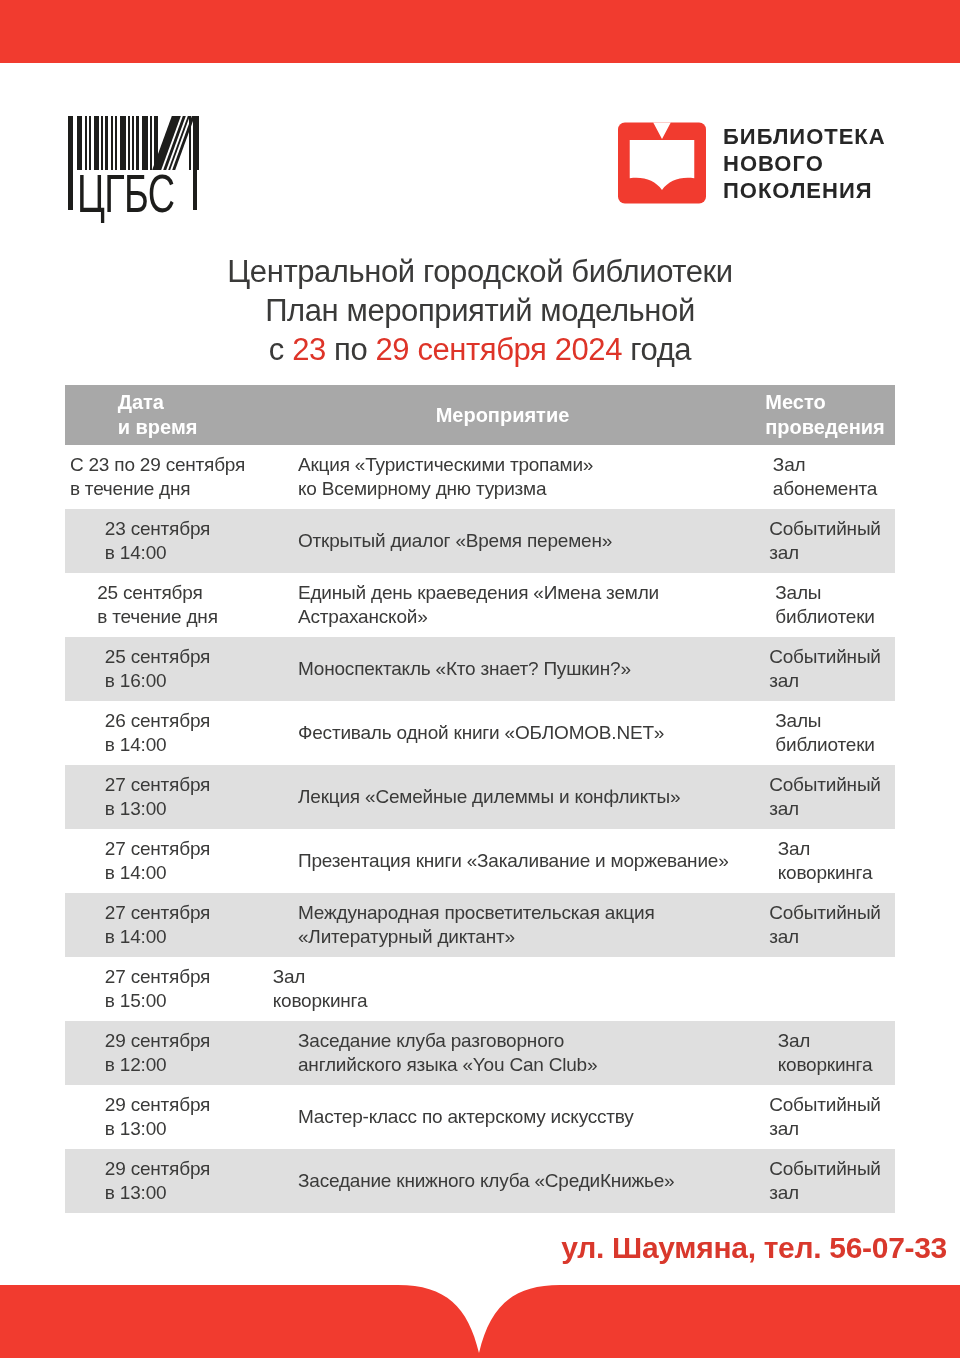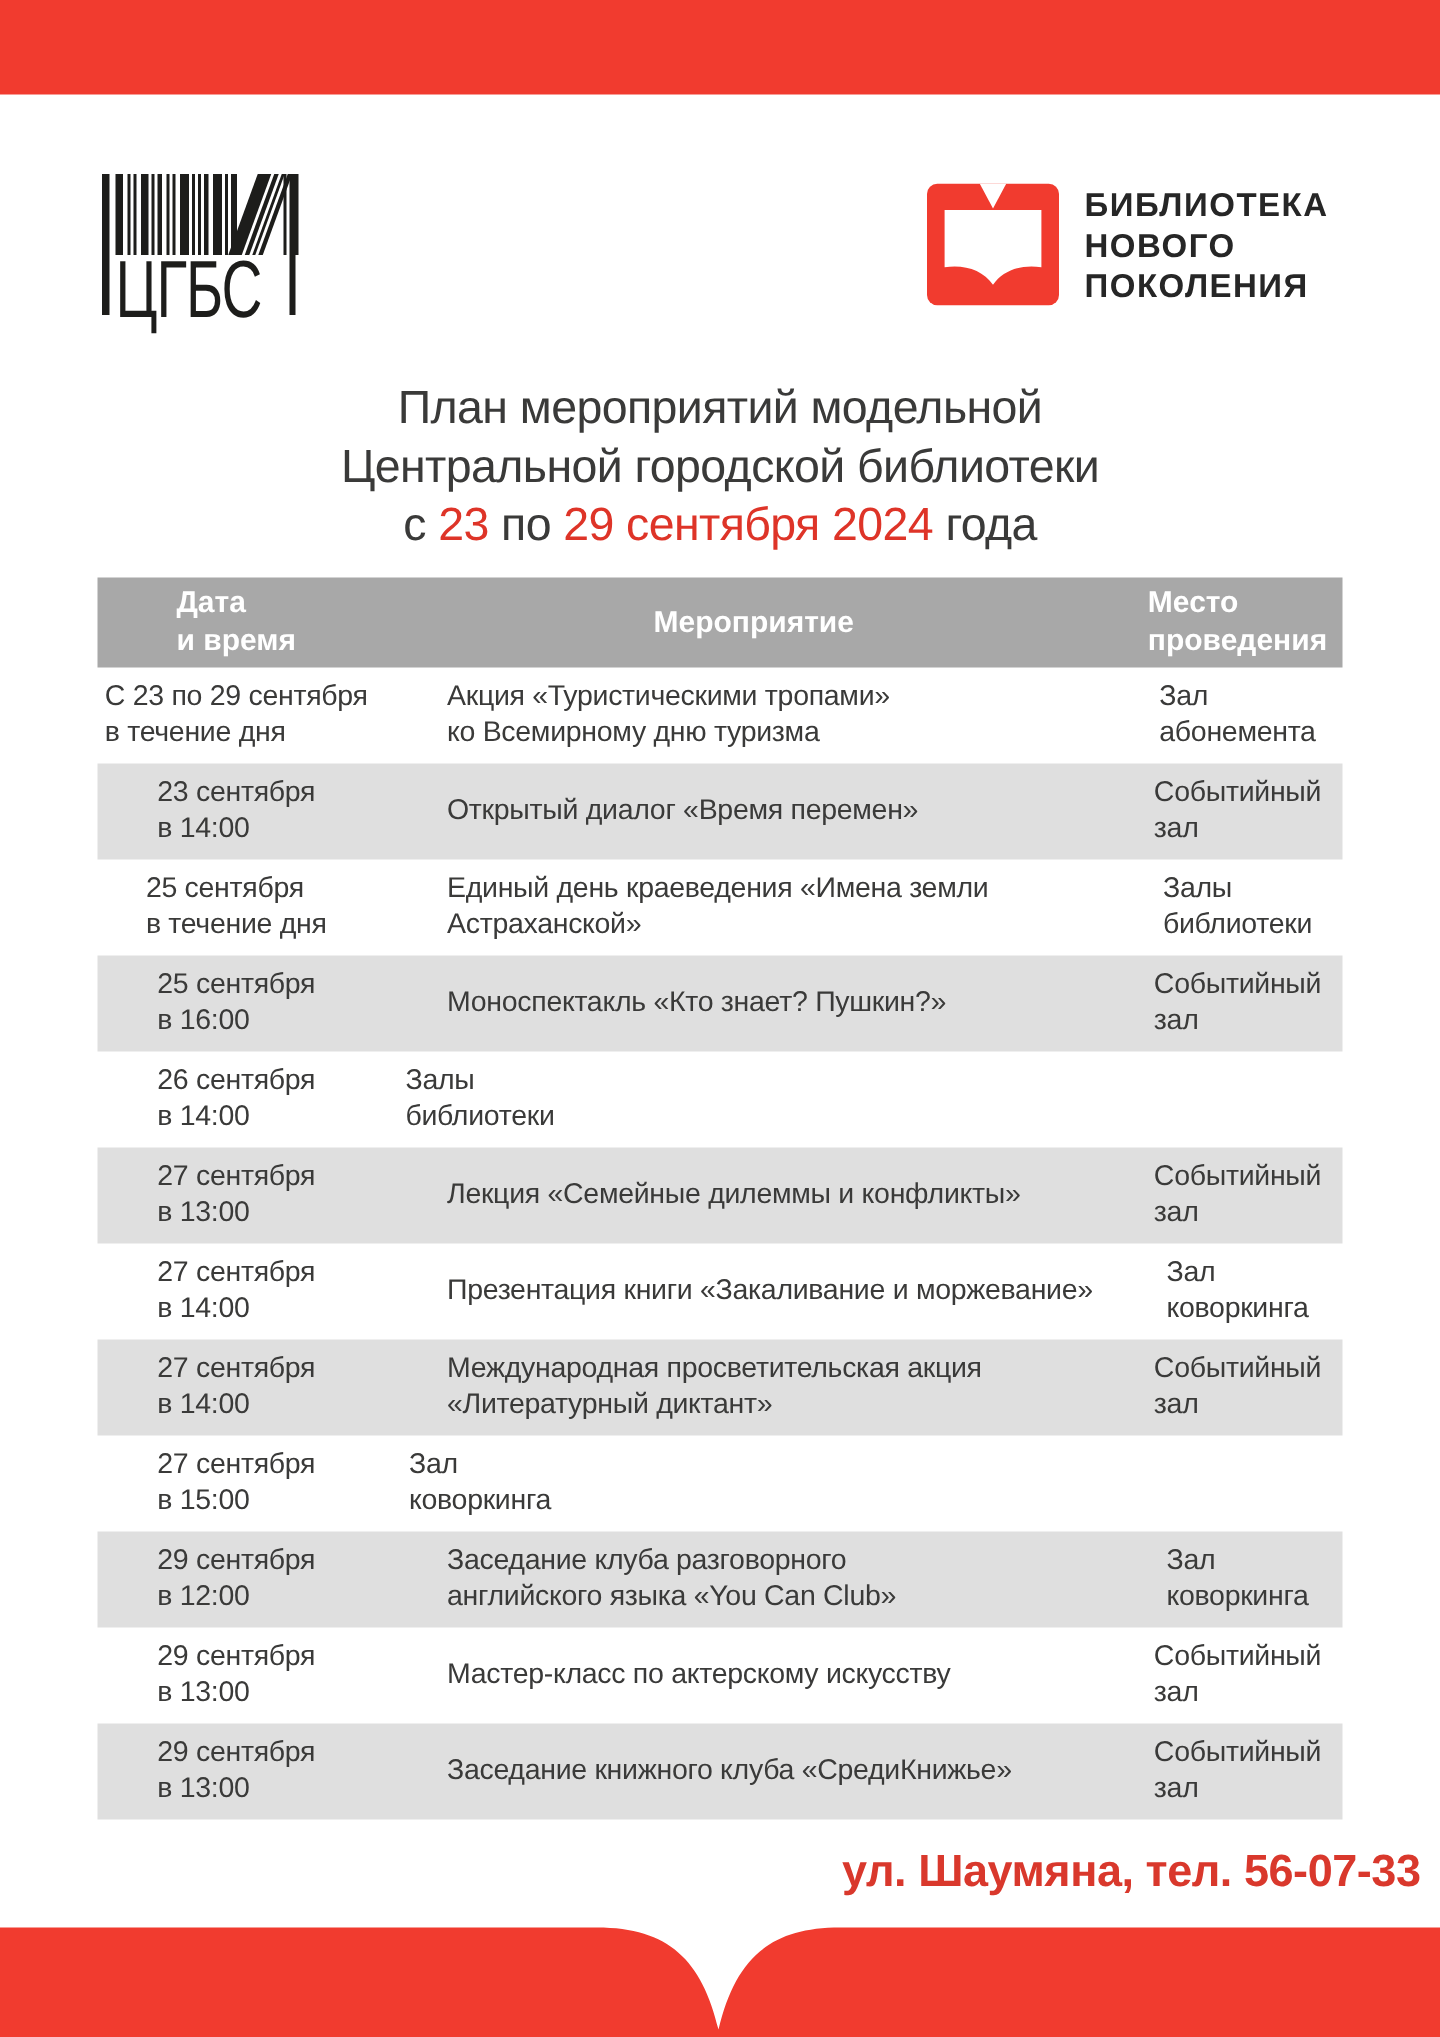--- a/index.html
+++ b/index.html
@@ -103,22 +103,22 @@
       <path fill="#ffffff" d="M12,18 H78 V57 C64,55 52,59 45,69 C38,59 26,55 12,57 Z"></path>
     </svg>
     <div class="txt">
       <div>БИБЛИОТЕКА</div>
       <div>НОВОГО</div>
       <div>ПОКОЛЕНИЯ</div>
     </div>
   </div>
 
   <div class="title">
+    <div>Центральной городской библиотеки</div>
     <div>План мероприятий модельной</div>
-    <div>Центральной городской библиотеки</div>
     <div><span>с </span><span class="red">23</span><span> по </span><span class="red">29 сентября 2024</span><span> года</span></div>
   </div>
 
   <div class="tbl">
     <div class="thead">
       <div class="cell col-date">Дата
 и время</div>
       <div class="cell col-event">Мероприятие</div>
       <div class="cell col-place">Место
 проведения</div>
@@ -154,20 +154,21 @@
       <div class="cell col-date">25 сентября
 в 16:00</div>
       <div class="cell col-event">Моноспектакль «Кто знает? Пушкин?»</div>
       <div class="cell col-place">Событийный
 зал</div>
     </div>
 
     <div class="trow">
       <div class="cell col-date">26 сентября
 в 14:00</div>
+      <div class="cell col-event">Фестиваль одной книги «ОБЛОМОВ.NET»</div>
       <div class="cell col-place">Залы
 библиотеки</div>
     </div>
 
     <div class="trow">
       <div class="cell col-date">27 сентября
 в 13:00</div>
       <div class="cell col-event">Лекция «Семейные дилеммы и конфликты»</div>
       <div class="cell col-place">Событийный
 зал</div>

